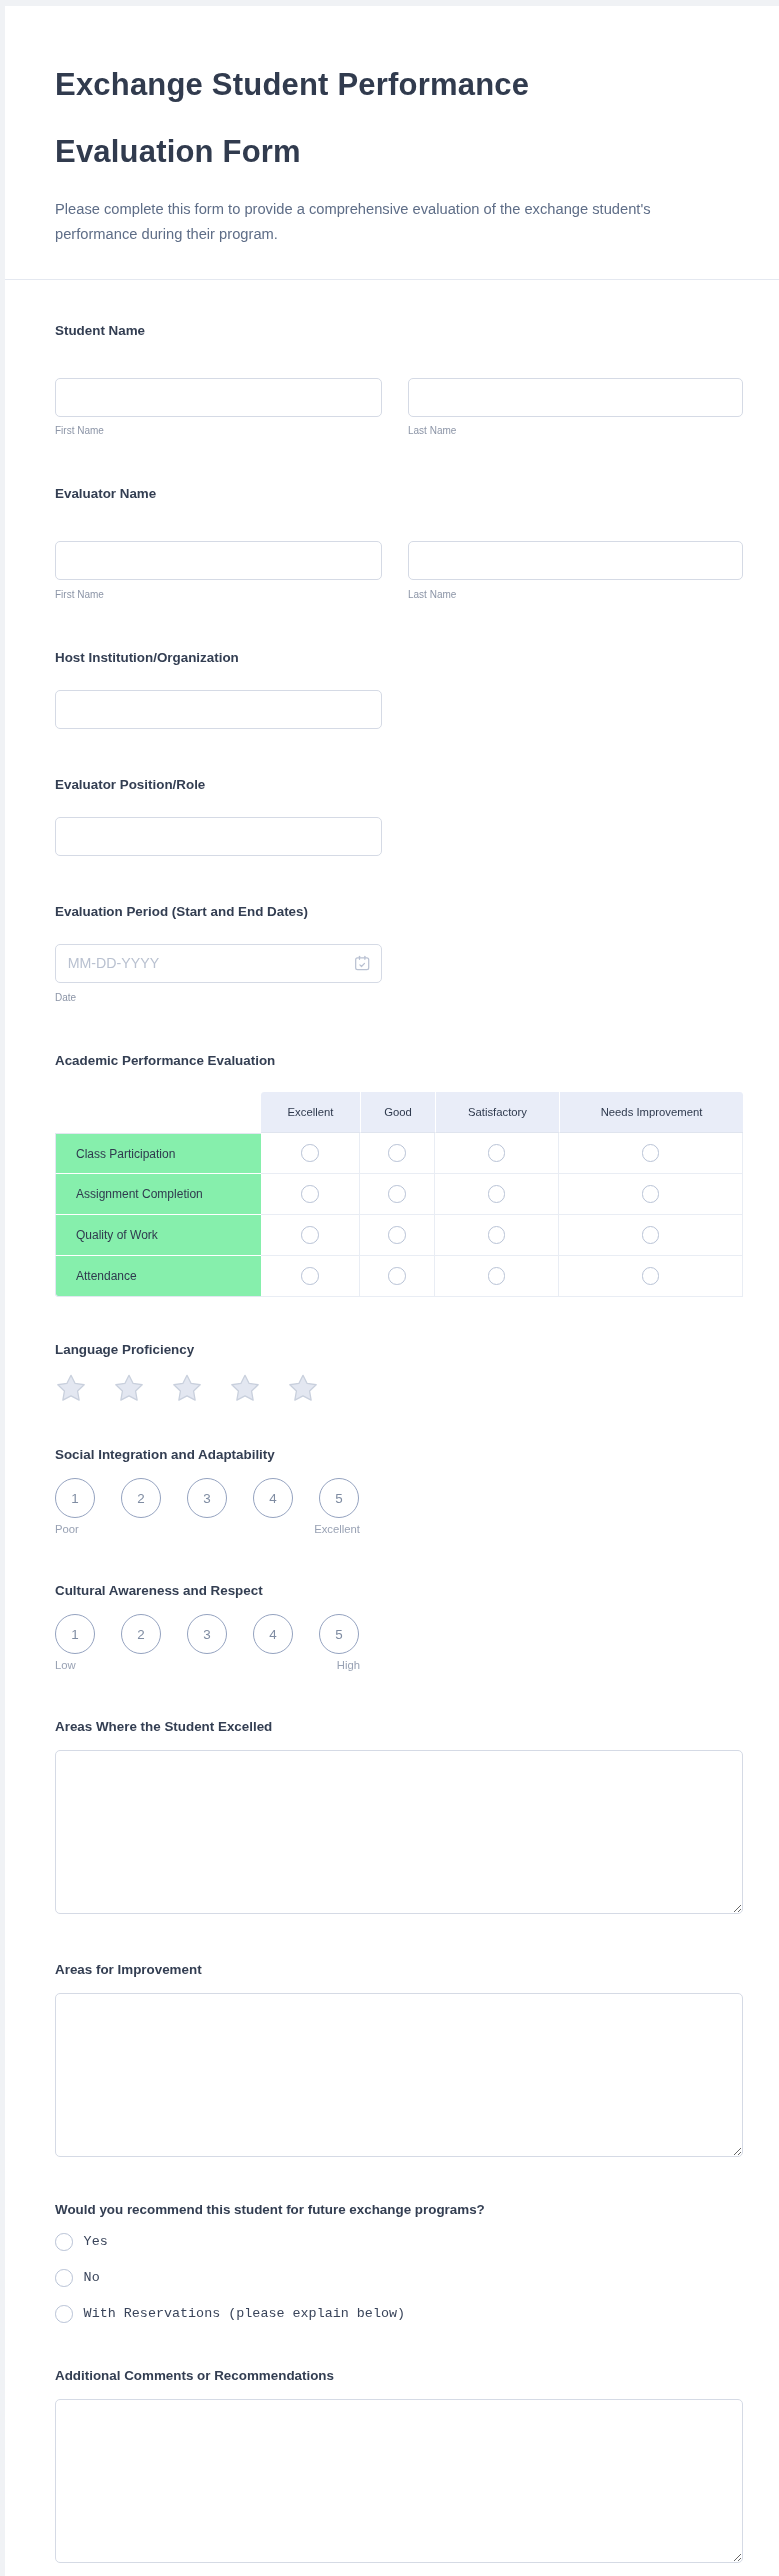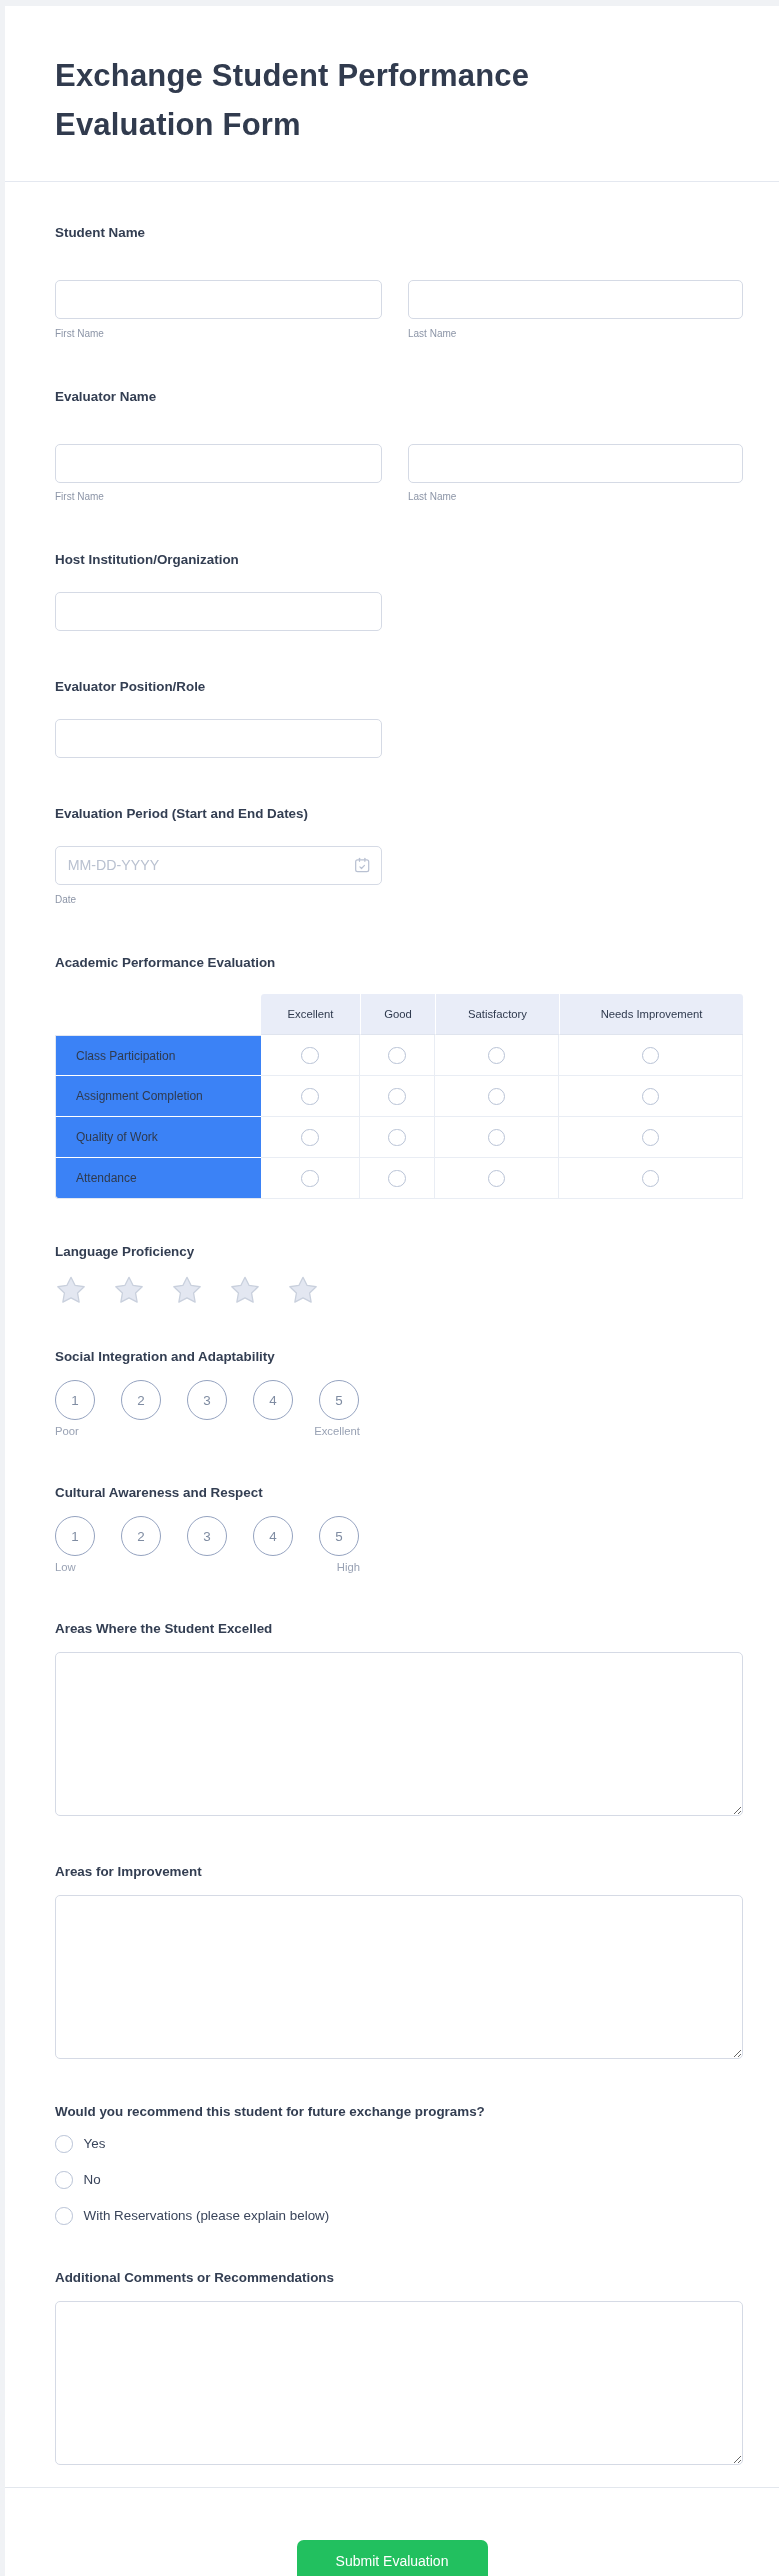--- a/index.html
+++ b/index.html
@@ -12,21 +12,21 @@
   }
   .card{
     position:absolute;left:5px;top:5.9px;
     width:774px;height:2570px;
     background:#ffffff;
     box-sizing:border-box;
     padding-top:45px;
   }
   .header{padding:0 50px;}
   .form-title{
-    font-size:31px;line-height:49px;font-weight:700;
+    font-size:31px;line-height:67px;font-weight:700;
     color:#313b4e;margin:0;max-width:587px;letter-spacing:0.2px;
   }
   .form-desc{
     margin-top:11.7px;font-size:14.7px;line-height:25px;
     color:#5e6d87;max-width:662px;
   }
   .divider{border:none;border-top:0.8px solid #e4e8f0;margin:32px 0 0;}
   .form-body{padding:0 36px 0 50px;}
   .section{margin-top:47px;}
   .section.first{margin-top:42px;}
@@ -58,21 +58,21 @@
   }
   .m-empty{background:transparent;}
   .m-th{
     background:#e9edf8;display:flex;align-items:center;justify-content:center;
     font-size:11.3px;color:#2f3a4e;border-bottom:0.8px solid #dfe4ee;
   }
   .m-th + .m-th{border-left:0.8px solid #ffffff;}
   .m-th.r-first{border-top-left-radius:3.4px;}
   .m-th.r-last{border-top-right-radius:3.4px;}
   .m-label{
-    background:#3b82f6;display:flex;align-items:center;
+    background:#86efac;display:flex;align-items:center;
     padding-left:20px;font-size:12px;color:#2f3a4e;
     border-left:0.8px solid #e2e7f1;border-bottom:0.8px solid #ffffff;
   }
   .m-label.top{border-top:0.8px solid #e2e7f1;}
   .m-label.bottom{border-bottom:0.8px solid #e2e7f1;border-bottom-left-radius:3.4px;}
   .m-cell{
     background:#fff;display:flex;align-items:center;justify-content:center;
     border-right:0.8px solid #e9edf4;border-bottom:0.8px solid #e9edf4;
   }
   .radio{
@@ -92,38 +92,39 @@
   .scale-ends{
     width:305px;display:flex;justify-content:space-between;
     margin-top:5px;font-size:11.3px;color:#99a2b4;
   }
   textarea.big{
     box-sizing:border-box;display:block;width:100%;height:164px;
     border:0.8px solid #d5dae5;border-radius:5px;background:#fff;
     font-family:inherit;font-size:13.4px;color:#313b4e;padding:10px 11.7px;
     resize:both;outline:none;
   }
-  .radio-row{display:flex;align-items:center;gap:11px;margin-top:18.4px;}
+  .radio-row{display:flex;align-items:center;gap:11px;margin-top:18.4px;font-family:Liberation Mono, monospace;}
   .radio-row.first{margin-top:13.4px;}
   .radio-row .opt-label{font-size:13.4px;color:#39445a;line-height:17.6px;}
   .footer-divider{border:none;border-top:0.8px solid #e3e7ee;margin:22px 0 0;}
   .submit-wrap{margin-top:52px;display:flex;justify-content:center;}
   .submit-btn{
     width:191px;height:42px;border:none;border-radius:6.7px;
     background:#22c05f;color:#ffffff;font-family:inherit;
     font-size:14px;font-weight:500;cursor:pointer;
   }
 </style>
 </head>
 <body>
 
 <div class="card">
 
   <div class="header">
     <h1 class="form-title">Exchange Student Performance Evaluation Form</h1>
+    <div class="form-desc">Please complete this form to provide a comprehensive evaluation of the exchange student's performance during their program.</div>
   </div>
 
   <hr class="divider">
 
   <div class="form-body">
 
     <div class="section first">
       <div class="field-label">Student Name</div>
       <div class="cols">
         <div class="col">

